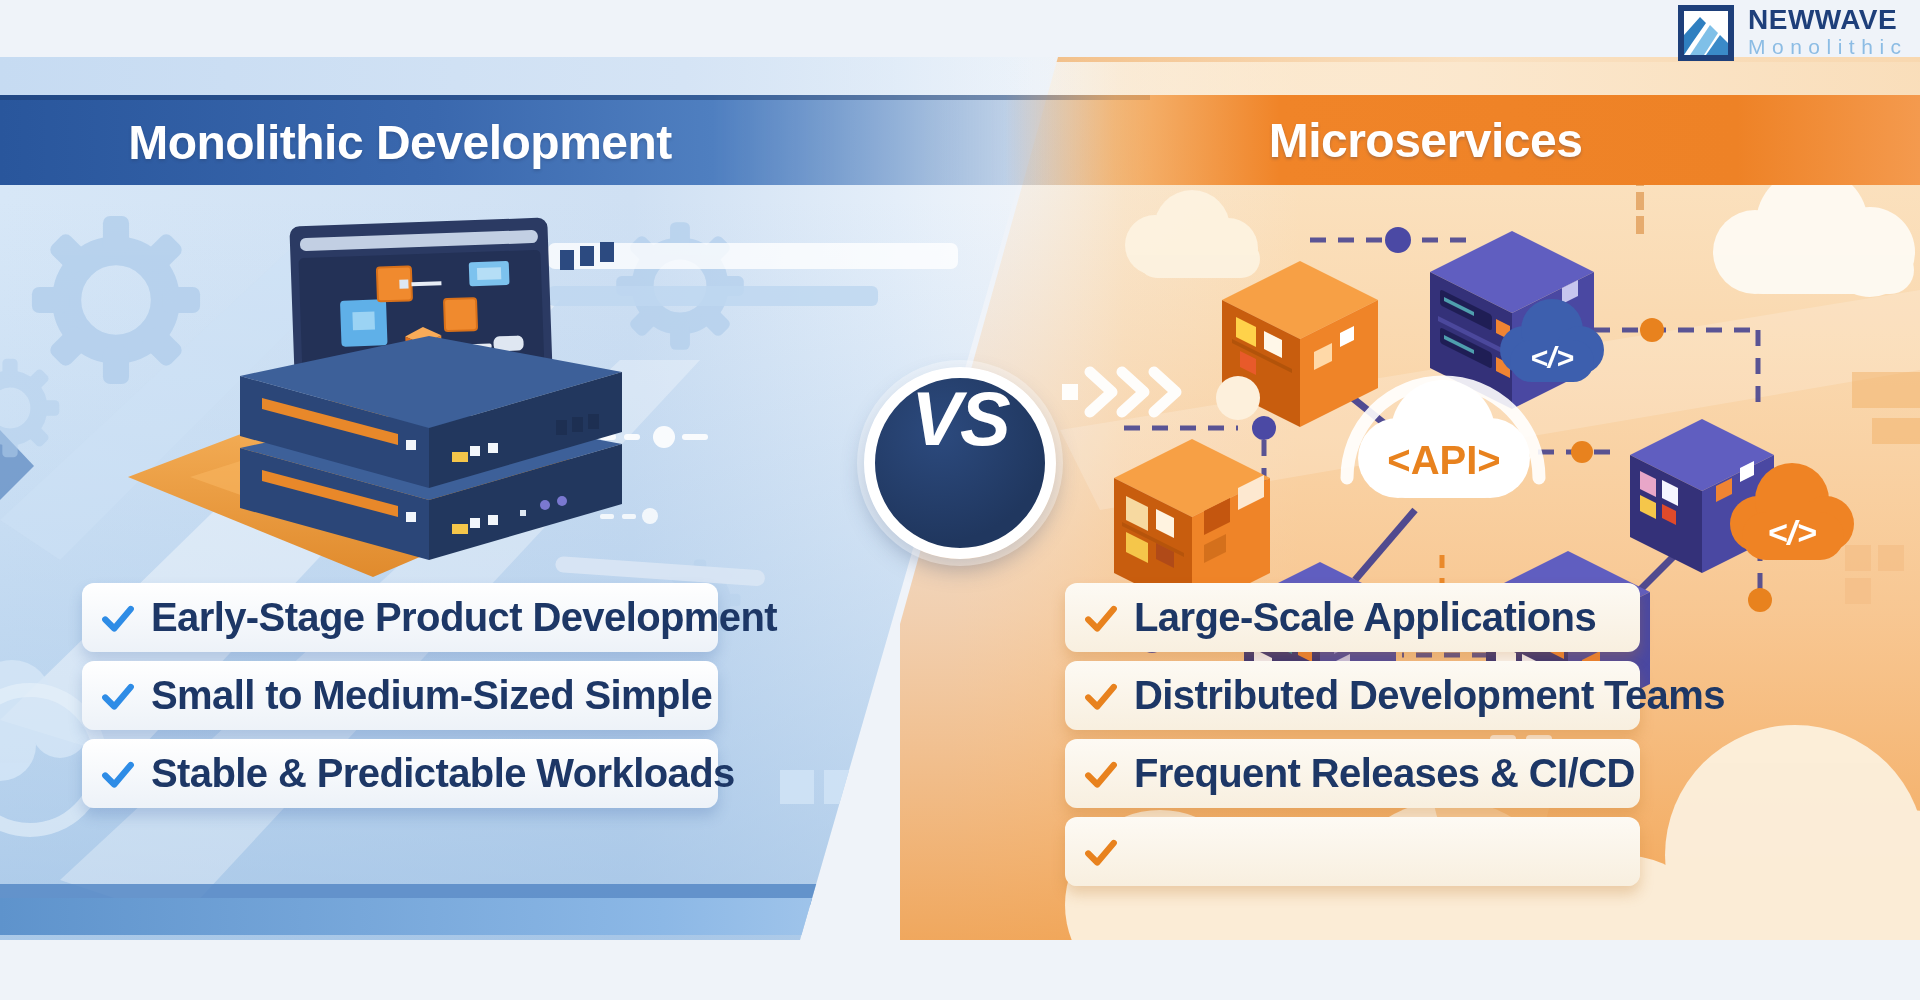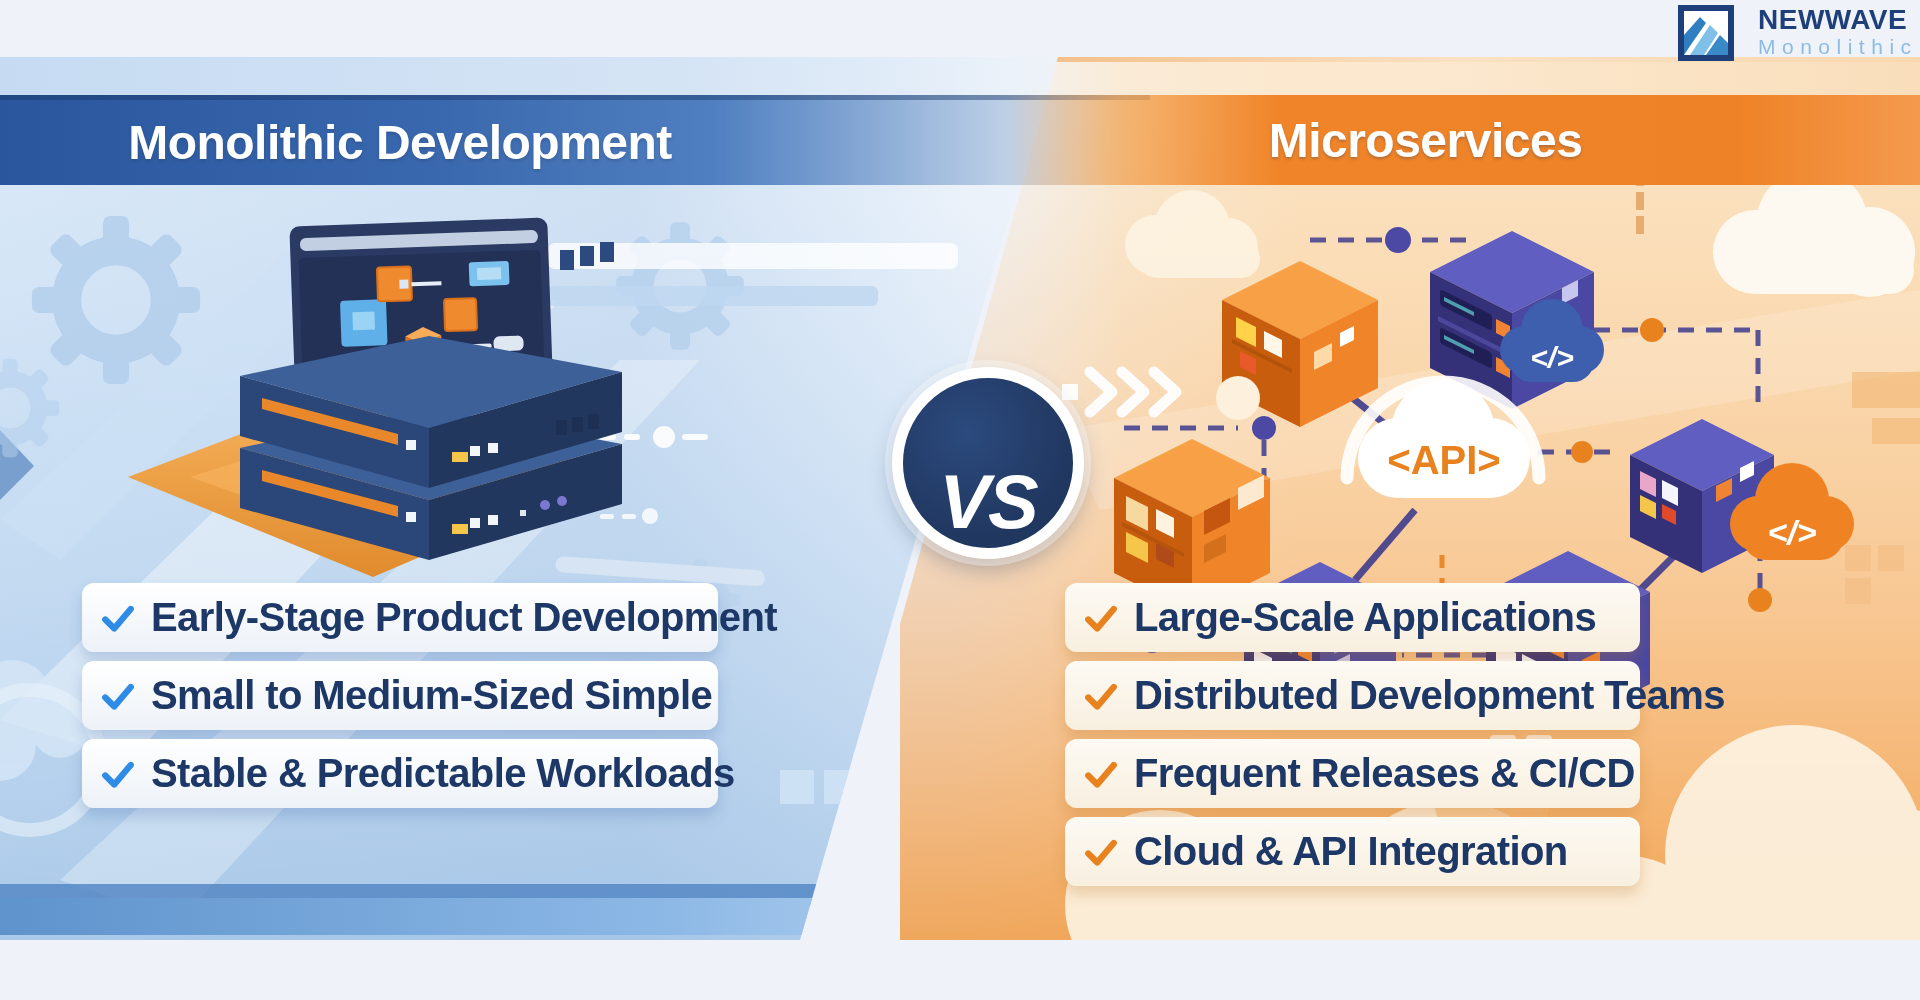--- a/index.html
+++ b/index.html
@@ -10,38 +10,38 @@
   .banner{position:absolute;top:95px;height:90px;display:flex;align-items:center;}
   .banner-left{left:0;width:1150px;justify-content:center;padding-right:350px;
     background:linear-gradient(90deg,#29569c 0%,#3a68ae 38%,#4f7fc0 62%,rgba(110,150,200,.55) 82%,rgba(190,210,235,0) 100%);
     border-top:5px solid rgba(25,55,105,.45);box-sizing:border-box;}
   .banner-right{left:1005px;width:915px;justify-content:center;padding-right:74px;
     background:linear-gradient(90deg,rgba(247,197,138,0) 0%,rgba(243,164,82,.7) 12%,#f08428 30%,#ee8226 80%,#f49a4e 100%);
     box-sizing:border-box;}
   .banner .title{font-size:48px;font-weight:700;color:#fff;letter-spacing:-.5px;
     text-shadow:0 2px 3px rgba(40,60,100,.3);white-space:nowrap;}
   
-  .vs{position:absolute;left:892px;top:367px;width:170px;height:170px;border-radius:50%;
+  .vs{position:absolute;left:864px;top:367px;width:170px;height:170px;border-radius:50%;
       background:radial-gradient(circle at 38% 32%,#2c4a7e,#20375f 70%);
-      border:11px solid #fff;display:flex;align-items:flex-end;justify-content:center;
+      border:11px solid #fff;display:flex;align-items:flex-start;justify-content:center;
       box-shadow:0 0 0 7px rgba(255,255,255,.35),0 10px 22px rgba(50,70,110,.35);}
   .vs span{color:#fff;font-size:76px;font-weight:800;font-style:italic;letter-spacing:-2px;
       transform:translateY(-3px);}
   
   .card{position:absolute;height:69px;border-radius:12px;display:flex;align-items:center;
         box-sizing:border-box;padding-left:18px;}
   .card .txt{font-size:40px;font-weight:700;color:#1d3766;letter-spacing:-.6px;white-space:nowrap;}
   .card .chk{flex:0 0 auto;margin-right:15px;}
   .card.blue{left:82px;width:636px;background:linear-gradient(180deg,#ffffff,#edf2f8);
         box-shadow:0 8px 14px rgba(50,90,160,.22);}
   .card.orange{left:1065px;width:575px;background:linear-gradient(180deg,#fdfaf4,#f8efdf);
         box-shadow:0 8px 14px rgba(190,120,40,.28);}
   .r1{top:583px}.r2{top:661px}.r3{top:739px}.r4{top:817px}
   
-  .logo{position:absolute;left:1678px;top:5px;display:flex;gap:24px;align-items:flex-start;}
+  .logo{position:absolute;left:1678px;top:5px;display:flex;gap:14px;align-items:flex-start;}
   .logo-box{width:44px;height:44px;border:6px solid #1e3f7a;background:#fff;overflow:hidden;}
   .logo-text .brand{font-size:28px;font-weight:800;color:#1e3f7a;line-height:1.05;letter-spacing:.5px;}
   .logo-text .sub{font-size:21px;font-weight:400;color:#8cbce4;letter-spacing:6.5px;margin-top:1px;}
 </style>
 </head>
 <body>
 
 <div class="stage">
 
 <svg class="bg" width="1920" height="1000" viewBox="0 0 1920 1000">
@@ -483,21 +483,20 @@
 <div class="card orange r3">
   <svg class="chk" width="36" height="36" viewBox="0 0 24 24">
         <path d="M3.5,13 L9.5,19 L20.5,6" fill="none" stroke="#e8821e" stroke-width="4.2" stroke-linecap="round" stroke-linejoin="round"></path>
       </svg>
   <span class="txt">Frequent Releases &amp; CI/CD</span>
 </div>
 <div class="card orange r4">
   <svg class="chk" width="36" height="36" viewBox="0 0 24 24">
         <path d="M3.5,13 L9.5,19 L20.5,6" fill="none" stroke="#e8821e" stroke-width="4.2" stroke-linecap="round" stroke-linejoin="round"></path>
       </svg>
-  <span class="txt">Cloud &amp; API Integration</span>
 </div>
 
 <div class="logo">
   <div class="logo-box">
     <svg width="44" height="44" viewBox="0 0 44 44">
       <polygon points="0,44 0,24 16,6 22,12 8,32" fill="#2f7fc0"></polygon>
       <polygon points="6,44 26,14 34,22 20,44" fill="#7fc0e8"></polygon>
       <polygon points="22,44 36,24 44,32 44,44" fill="#3a8ac8"></polygon>
     </svg>
   </div>

